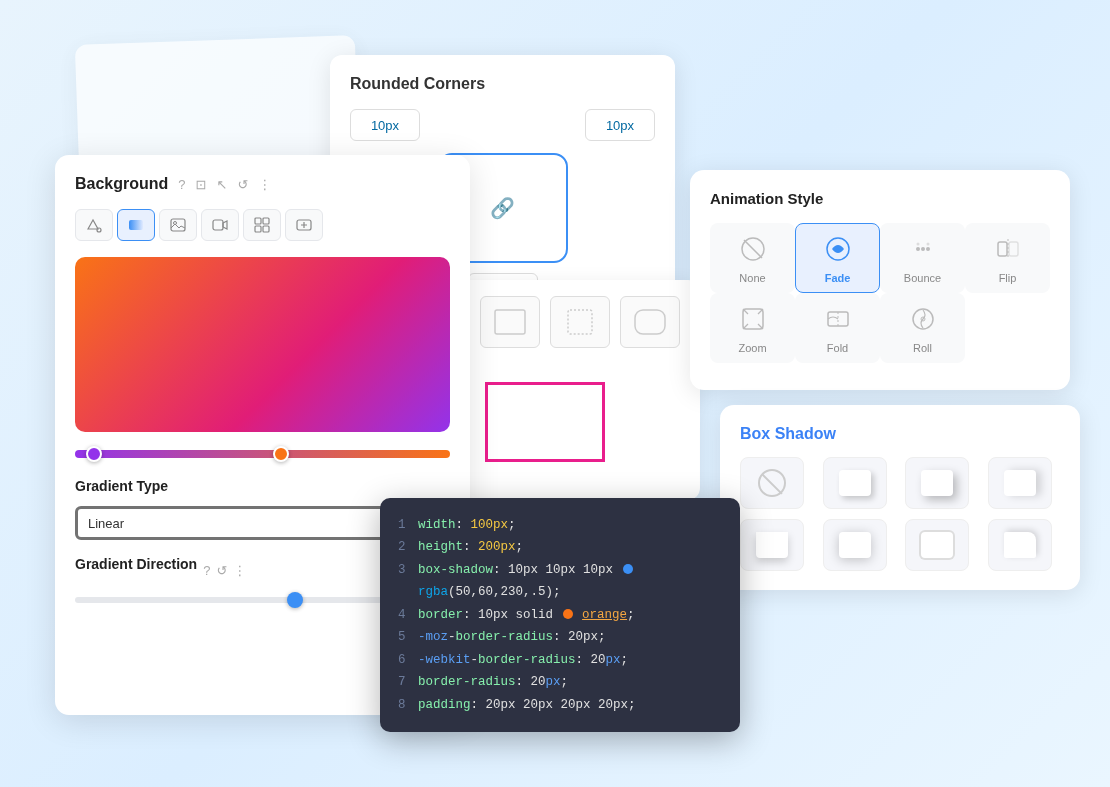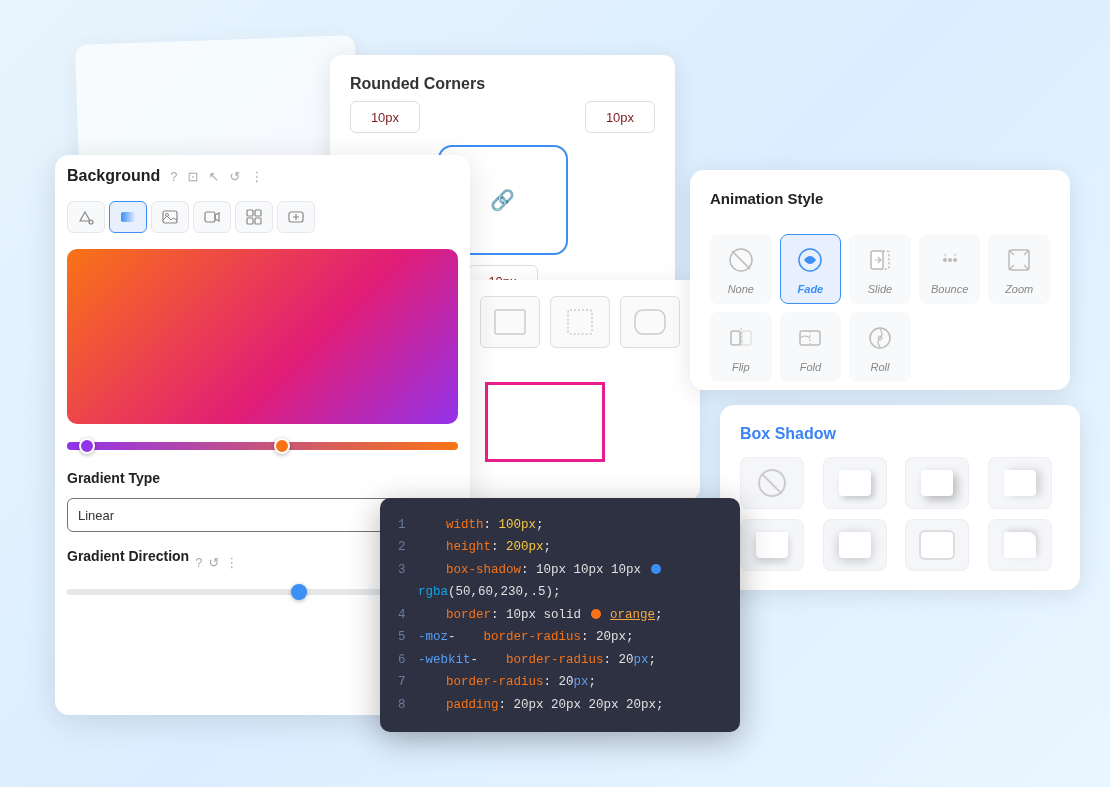--- a/index.html
+++ b/index.html
@@ -36,38 +36,38 @@
       background: #ffffff;
       border-radius: 12px;
       box-shadow: 0 4px 24px rgba(0,0,0,0.1);
       padding: 20px;
       z-index: 2;
     }
     .rc-title {
       font-size: 16px;
       font-weight: 600;
       color: #333;
-      margin-bottom: 8px;
+      margin-bottom: 16px;
     }
     .rc-inputs-row {
       display: flex;
       justify-content: space-between;
       align-items: center;
       margin-bottom: 12px;
     }
     .rc-input-box {
       width: 70px;
       height: 32px;
       border: 1px solid #ddd;
       border-radius: 6px;
       display: flex;
       align-items: center;
       justify-content: center;
       font-size: 13px;
-      color: #7f1d1d;
+      color: #0369a1;
       background: #fff;
     }
     .rc-preview-area {
       display: flex;
       justify-content: center;
       align-items: center;
       margin-top: 10px;
     }
     .rc-box {
       width: 130px;
@@ -92,21 +92,21 @@
     
     .bg-widget-panel {
       position: absolute;
       top: 155px;
       left: 55px;
       width: 415px;
       height: 560px;
       background: #ffffff;
       border-radius: 14px;
       box-shadow: 0 6px 32px rgba(0,0,0,0.12);
-      padding: 12px;
+      padding: 20px;
       z-index: 5;
     }
     .bg-header {
       display: flex;
       align-items: center;
       gap: 10px;
       margin-bottom: 16px;
     }
     .bg-title {
       font-size: 16px;
@@ -172,21 +172,21 @@
       box-shadow: 0 1px 4px rgba(0,0,0,0.3);
       cursor: pointer;
     }
     .stop-purple { left: 5%; background: #9333ea; }
     .stop-orange { left: 55%; background: #f97316; }
 
     .gradient-type-section { margin-bottom: 16px; }
     .dropdown-box {
       width: 100%;
       height: 34px;
-      border: 1px solid #737373;
+      border: 3px solid #737373;
       border-radius: 6px;
       padding: 0 10px;
       font-size: 13px;
       color: #333;
       background: #fff;
       display: flex;
       align-items: center;
       justify-content: space-between;
       cursor: pointer;
       margin-top: 6px;
@@ -279,27 +279,25 @@
       background: #ffffff;
       border-radius: 14px;
       box-shadow: 0 4px 24px rgba(0,0,0,0.1);
       padding: 20px;
       z-index: 4;
     }
     .anim-title {
       font-size: 15px;
       font-weight: 700;
       color: #222;
-      margin-bottom: 27px;
+      margin-bottom: 16px;
     }
     .anim-grid {
       display: grid;
-      grid-template-columns: repeat(5, 1fr);
-      gap: 8px;
-      font-style: italic;
+      grid-template-columns: repeat(4, 1fr);
     }
     .anim-item {
       display: flex;
       flex-direction: column;
       align-items: center;
       gap: 6px;
       padding: 8px 4px;
       border-radius: 8px;
       cursor: pointer;
       background: #f8f9fa;
@@ -403,21 +401,21 @@
       font-size: 12.5px;
       line-height: 1.8;
       display: flex;
       gap: 8px;
     }
     .code-num {
       color: #6b7a99;
       min-width: 12px;
       user-select: none;
     }
-    .code-prop { color: #f97316; margin-left: 28px; }
+    .code-prop { color: #86efac; }
     .code-val { color: #f5c842; }
     .code-px { color: #e0e0e0; }
     .code-blue { color: #5b9ff5; }
     .code-orange { color: #f5a742; text-decoration: underline; }
     .code-dot {
       display: inline-block;
       width: 10px;
       height: 10px;
       border-radius: 50%;
       vertical-align: middle;
@@ -580,63 +578,53 @@
     <div class="anim-item active">
       <div class="anim-icon">
         <svg width="26" height="26" viewBox="0 0 26 26">
             <circle cx="13" cy="13" r="11" stroke="#3b8ff5" stroke-width="1.5" fill="none"></circle>
             <path d="M7 13 Q13 5 19 13 Q13 21 7 13" fill="#3b8ff5"></path>
           </svg>
       </div>
       <span class="anim-label">Fade</span>
     </div>
 
-    <div class="anim-item">
-      <div class="anim-icon">
-        <svg width="26" height="26" viewBox="0 0 26 26">
-            <rect x="10" y="4" width="12" height="18" rx="2" stroke="#bbb" stroke-width="1.5" fill="none" stroke-dasharray="2,2"></rect>
-            <rect x="4" y="4" width="12" height="18" rx="2" stroke="#bbb" stroke-width="1.5" fill="white"></rect>
-            <path d="M8 13h5M11 10l3 3-3 3" stroke="#bbb" stroke-width="1.2" fill="none"></path>
-          </svg>
-      </div>
-      <span class="anim-label">Slide</span>
-    </div>
 
     <div class="anim-item">
       <div class="anim-icon">
         <svg width="26" height="26" viewBox="0 0 26 26">
             <circle cx="8" cy="13" r="2" fill="#bbb"></circle>
             <circle cx="13" cy="13" r="2" fill="#bbb"></circle>
             <circle cx="18" cy="13" r="2" fill="#bbb"></circle>
             <circle cx="8" cy="8" r="1.5" fill="#ddd"></circle>
             <circle cx="18" cy="8" r="1.5" fill="#ddd"></circle>
           </svg>
       </div>
       <span class="anim-label">Bounce</span>
     </div>
 
     <div class="anim-item">
       <div class="anim-icon">
         <svg width="26" height="26" viewBox="0 0 26 26">
-            <rect x="3" y="3" width="20" height="20" rx="3" stroke="#bbb" stroke-width="1.5" fill="none"></rect>
-            <path d="M3 3l5 5M23 3l-5 5M3 23l5-5M23 23l-5-5" stroke="#bbb" stroke-width="1.3"></path>
-          </svg>
-      </div>
-      <span class="anim-label">Zoom</span>
-    </div>
-
-    <div class="anim-item">
-      <div class="anim-icon">
-        <svg width="26" height="26" viewBox="0 0 26 26">
             <rect x="3" y="6" width="9" height="14" rx="2" stroke="#bbb" stroke-width="1.5" fill="none"></rect>
             <rect x="14" y="6" width="9" height="14" rx="2" stroke="#bbb" stroke-width="1.5" fill="none" opacity="0.4"></rect>
             <line x1="13" y1="3" x2="13" y2="23" stroke="#bbb" stroke-width="1" stroke-dasharray="2,2"></line>
           </svg>
       </div>
       <span class="anim-label">Flip</span>
+    </div>
+
+    <div class="anim-item">
+      <div class="anim-icon">
+        <svg width="26" height="26" viewBox="0 0 26 26">
+            <rect x="3" y="3" width="20" height="20" rx="3" stroke="#bbb" stroke-width="1.5" fill="none"></rect>
+            <path d="M3 3l5 5M23 3l-5 5M3 23l5-5M23 23l-5-5" stroke="#bbb" stroke-width="1.3"></path>
+          </svg>
+      </div>
+      <span class="anim-label">Zoom</span>
     </div>
 
     <div class="anim-item">
       <div class="anim-icon">
         <svg width="26" height="26" viewBox="0 0 26 26">
             <rect x="3" y="6" width="20" height="14" rx="2" stroke="#bbb" stroke-width="1.5" fill="none"></rect>
             <path d="M13 6 L13 20" stroke="#bbb" stroke-width="1" stroke-dasharray="2,2"></path>
             <path d="M3 13 Q8 9 13 13" stroke="#bbb" stroke-width="1.2" fill="none"></path>
           </svg>
       </div>

